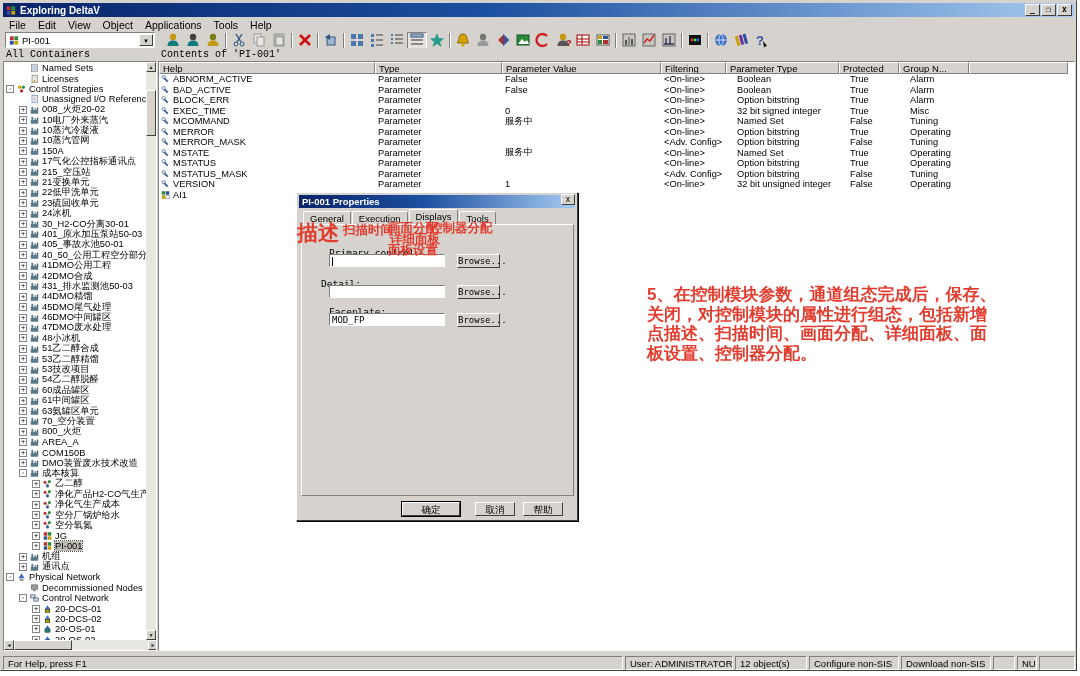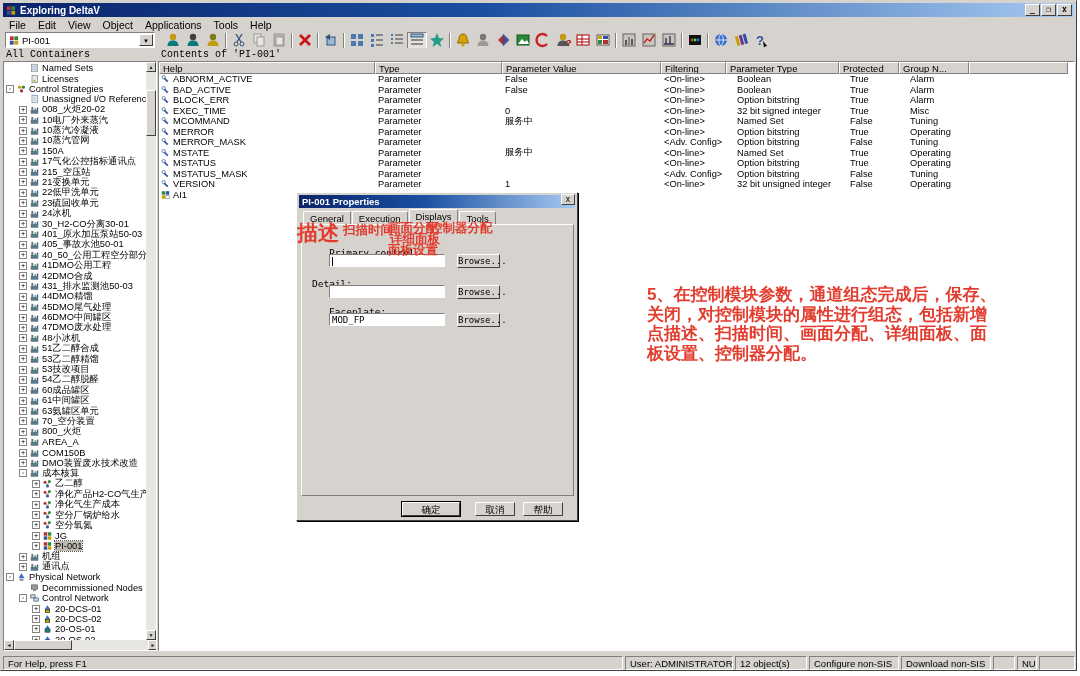--- a/index.html
+++ b/index.html
@@ -1122,21 +1122,21 @@
           <div class="dtab">Tools</div>
         </div>
       <div id="dlg-page"></div>
       <div id="dlg-fields"></div>
       <div class="dbtn default" style="left:105px; top:309px; width:58px">确定</div>
       <div class="dbtn" style="left:178px; top:309px; width:40px">取消</div>
       <div class="dbtn" style="left:226px; top:309px; width:40px">帮助</div>
     <div class="dlabel" style="left: 32px; top: 54px;">Primary control</div>
         <div class="dinput" style="left: 32px; top: 61px;"><span class="cursor"></span></div>
         <div class="dbrowse" style="left: 160px; top: 61px;">Browse...</div>
-        <div class="dlabel" style="left: 15px; top: 85px;">Detail:</div>
+        <div class="dlabel" style="left: 24px; top: 85px;">Detail:</div>
         <div class="dinput" style="left: 32px; top: 92px;"></div>
         <div class="dbrowse" style="left: 160px; top: 92px;">Browse...</div>
         <div class="dlabel" style="left: 32px; top: 113px;">Faceplate:</div>
         <div class="dinput" style="left: 32px; top: 120px;">MOD_FP</div>
         <div class="dbrowse" style="left: 160px; top: 120px;">Browse...</div>
       </div>
 
     <div id="annot">
       <div id="note" style="color: rgb(226, 60, 46);">
           <div>5、在控制模块参数，通道组态完成后，保存、</div>

